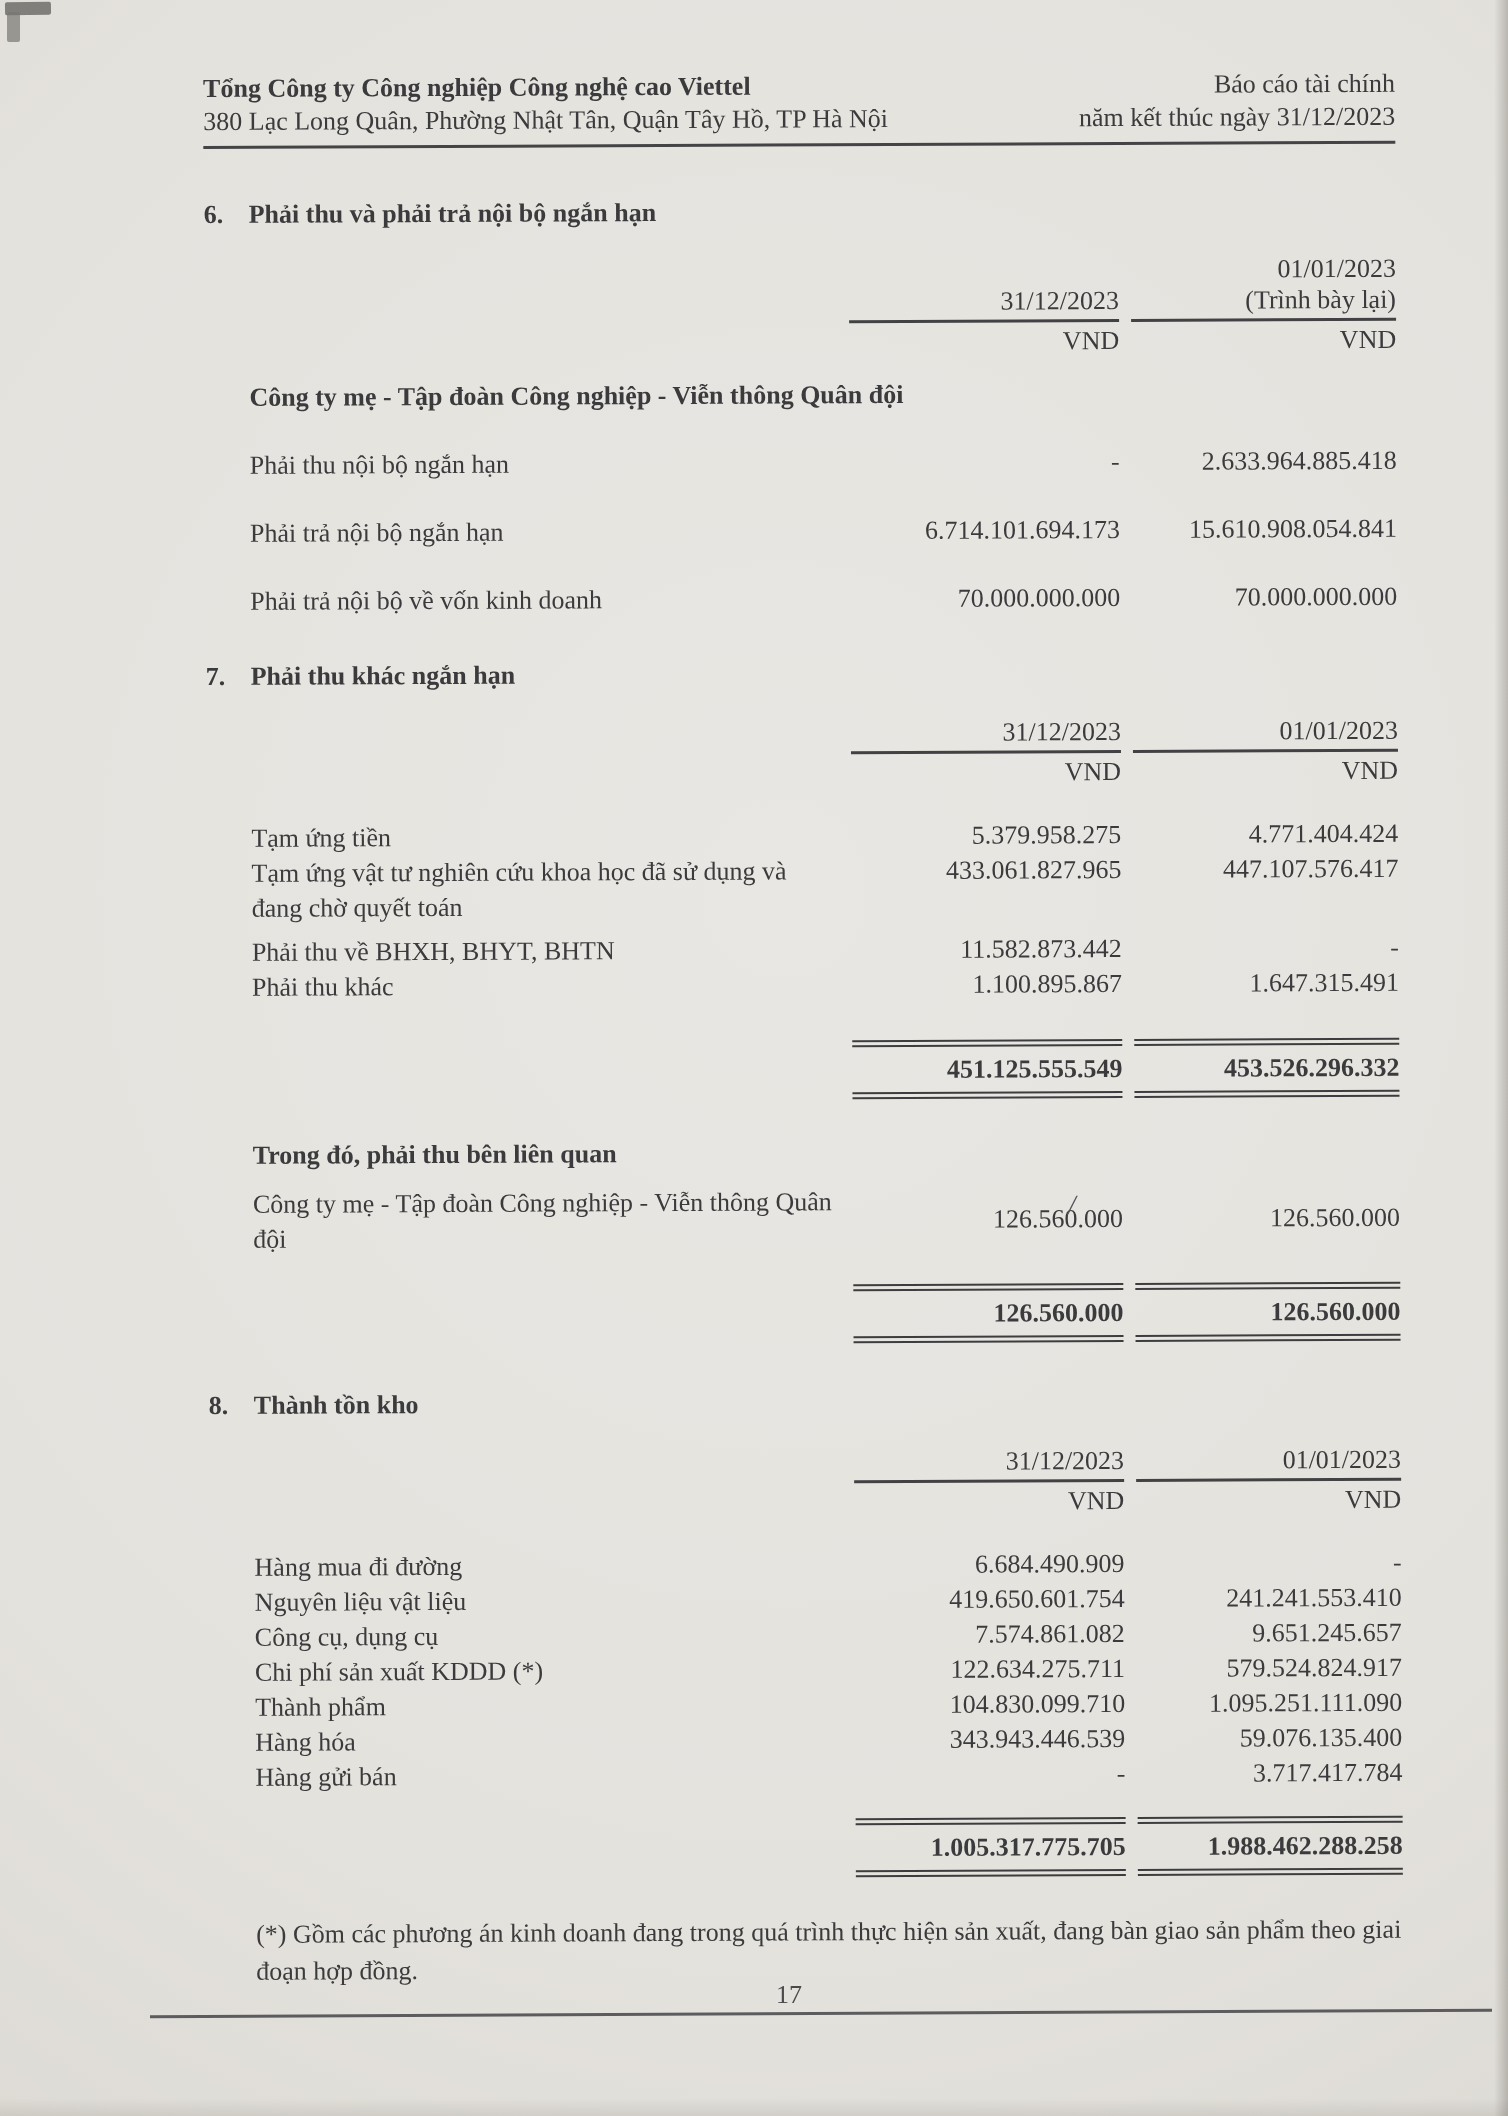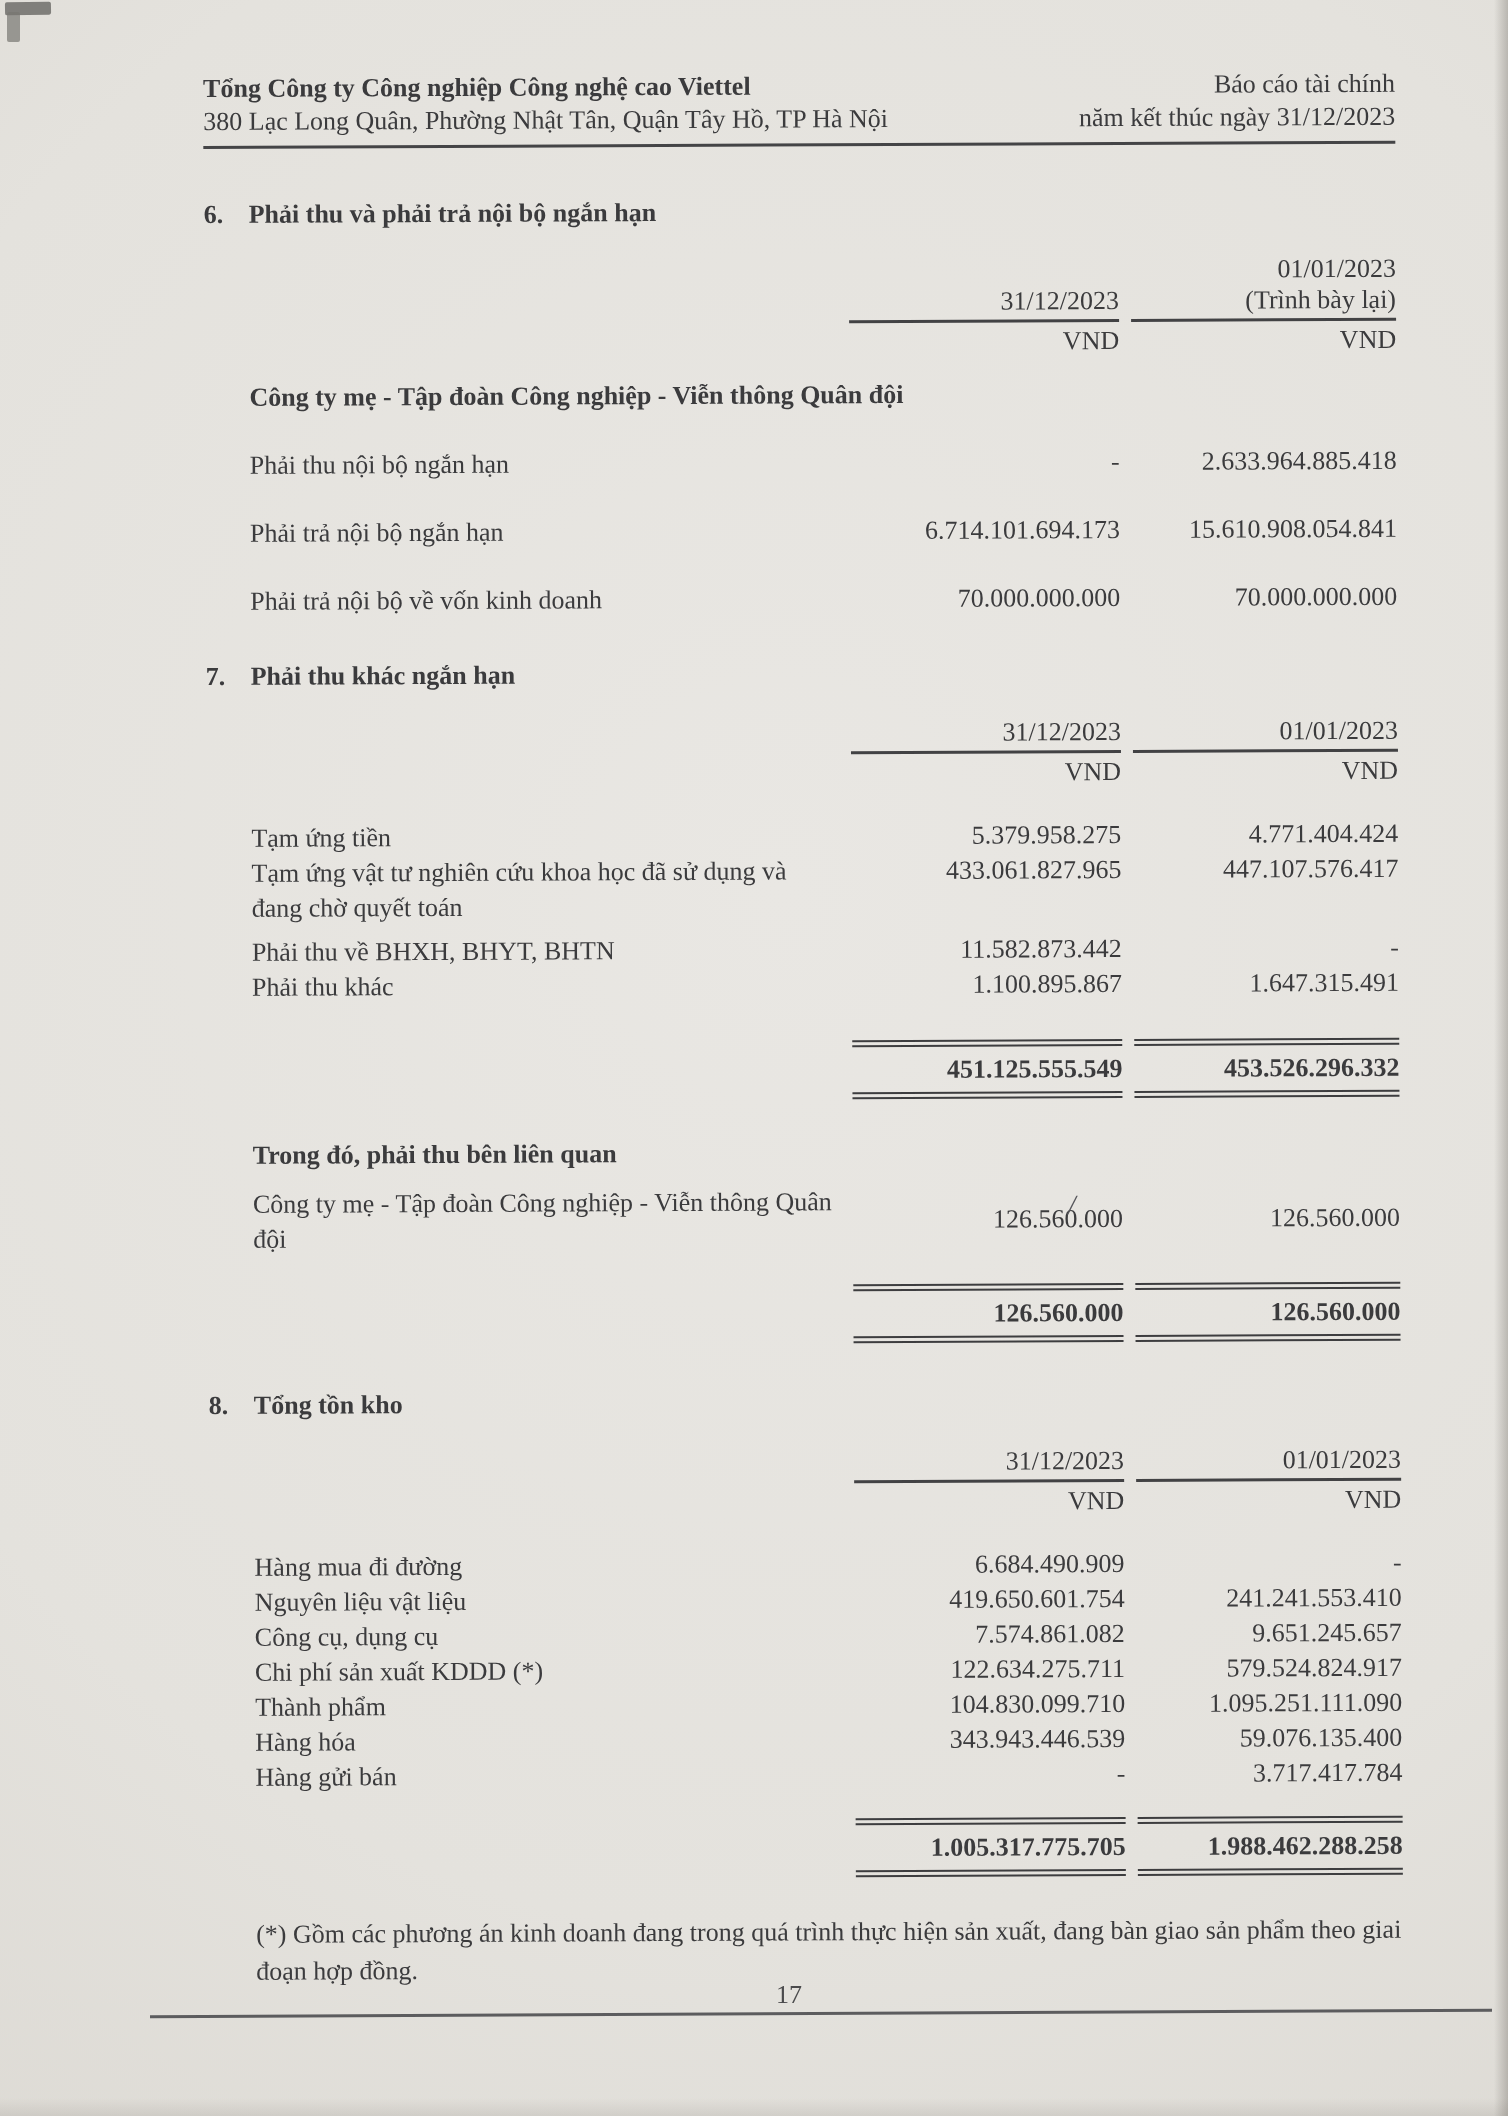--- a/index.html
+++ b/index.html
@@ -230,21 +230,21 @@
       <div class="row total-row" style="margin-top:30px;">
         <div class="lbl"></div>
         <div class="v1 tot">126.560.000</div>
         <div class="sp"></div>
         <div class="v2 tot">126.560.000</div>
       </div>
     </div>
 
     <div class="sec-head" style="margin-top:42px;">
       <span class="sec-num">8.</span>
-      <span>Tổng tồn kho</span>
+      <span>Thành tồn kho</span>
     </div>
 
     <div class="tbl">
       <div class="row colhead-row">
         <div class="lbl"></div>
         <div class="v1 ch">31/12/2023</div>
         <div class="sp"></div>
         <div class="v2 ch">01/01/2023</div>
       </div>
       <div class="row unit-row">

